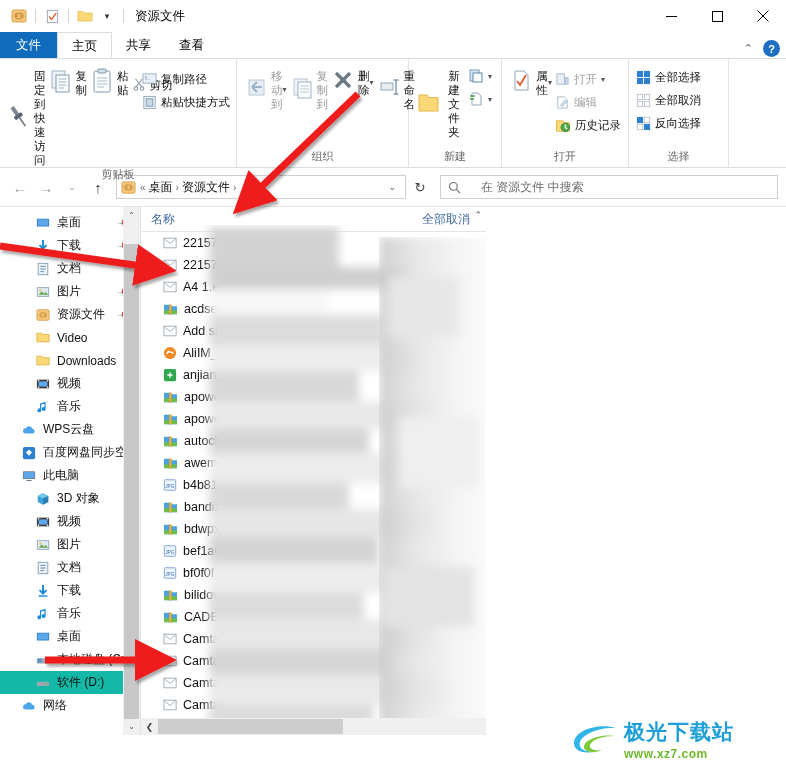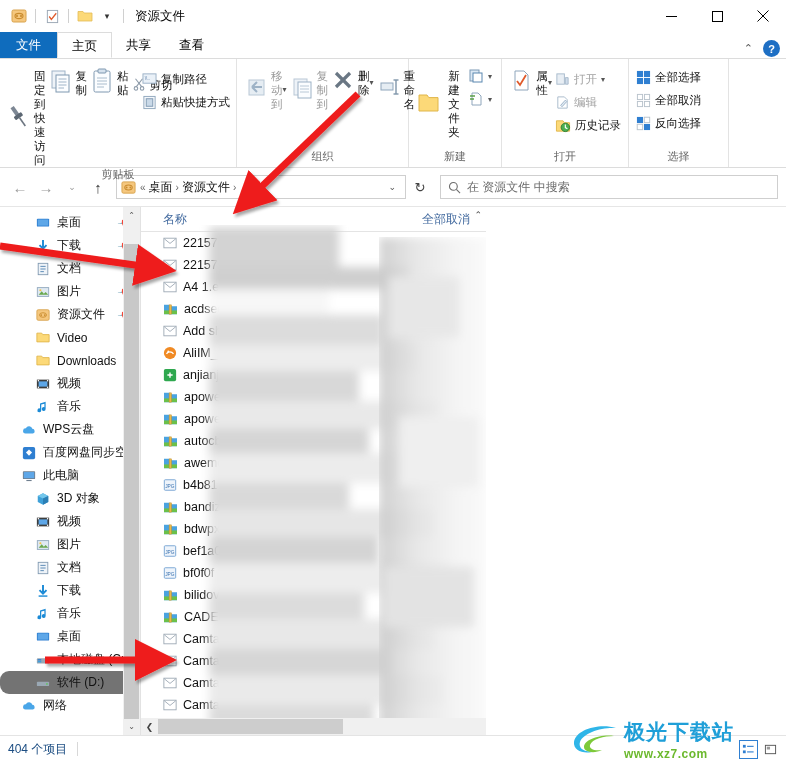--- a/index.html
+++ b/index.html
@@ -48,40 +48,40 @@
   .navbar{height:38px;display:flex;align-items:center;padding:0 8px;gap:2px;background:#fff;}
   .navbtn{width:24px;height:24px;display:flex;align-items:center;justify-content:center;color:#9b9b9b;font-size:15px;}
   .navbtn.on{color:#3a3a3a;}
   .addr{flex:1;height:24px;border:1px solid #cfcfcf;background:#fff;display:flex;align-items:center;padding:0 4px;gap:4px;box-sizing:border-box;margin-left:4px;}
   .crumbs{display:flex;align-items:center;gap:3px;font-size:12px;flex:1;}
   .crumb-sep{color:#666;font-size:10px;}
   .crumb{color:#111;}
   .addr-caret{color:#555;font-size:9px;padding:0 5px;}
   .refresh{width:24px;height:24px;display:flex;align-items:center;justify-content:center;color:#444;font-size:13px;}
   .search{width:338px;height:24px;border:1px solid #cfcfcf;display:flex;align-items:center;gap:6px;padding:0 7px;box-sizing:border-box;margin-left:6px;}
-  .search .ph{color:#6d6d6d;font-size:12px;}
+  .search .ph{color:#6d6d6d;font-size:12px;margin-left:14px;}
 
   
   .main{display:flex;height:528px;border-top:1px solid #e6e6e6;}
   .sidebar{width:140px;position:relative;overflow:hidden;background:#fff;}
   .sb-list{padding-top:4px;}
   .sb-item{height:23px;display:flex;align-items:center;padding-left:22px;gap:7px;position:relative;}
   .sb-item.ind1{padding-left:36px;}
-  .sb-item.sel{background:#737373;border-radius:9px;}
+  .sb-item.sel{background:#14b8a6;}
   .sb-lbl{font-size:12px;color:#111;white-space:nowrap;overflow:hidden;}
   .pin{position:absolute;right:10px;color:#8a8a8a;font-size:11px;transform:rotate(35deg);}
   .sb-scroll{position:absolute;right:0;top:0;width:17px;height:100%;background:#f0f0f0;}
   .sb-arrow{height:17px;display:flex;align-items:center;justify-content:center;color:#555;font-size:8px;}
   .sb-thumb{position:absolute;left:1px;width:15px;top:37px;height:475px;background:#c8c8c8;}
   .vsplit{width:1px;background:#e2e2e2;}
 
   
   .filepane{width:345px;position:relative;background:#fff;overflow:hidden;}
   .colhdr{height:24px;display:flex;align-items:center;border-bottom:1px solid #e4e4e4;position:relative;background:#fff;}
-  .col-name{width:277px;padding-left:22px;font-size:12px;color:#41699e;box-sizing:border-box;}
+  .col-name{width:277px;padding-left:10px;font-size:12px;color:#41699e;box-sizing:border-box;}
   .col-date{flex:1;font-size:12px;color:#41699e;padding-left:4px;}
   .sortmark{position:absolute;left:142px;top:-6px;color:#3a6ea5;font-size:10px;}
   .hdr-up{position:absolute;right:4px;top:3px;color:#444;font-size:9px;}
   .rows{position:relative;}
   .frow{height:22px;display:flex;align-items:center;padding-left:22px;gap:6px;}
   .fname{font-size:12.5px;color:#111;white-space:nowrap;}
   .blur{position:absolute;pointer-events:none;}
   .hscroll{position:absolute;left:0;bottom:0;width:100%;height:17px;background:#f0f0f0;display:flex;align-items:center;}
   .hs-arrow{width:17px;text-align:center;color:#444;font-size:9px;}
   .hs-thumb{height:15px;background:#cdcdcd;}
@@ -955,40 +955,20 @@
       </svg>
 
       <div class="hscroll">
         <div class="hs-arrow">❮</div>
         <div class="hs-thumb" style="width:185px;"></div>
       </div>
     </div>
 
   </div>
 
-  <div class="statusbar">
-    <span class="status-txt">404 个项目</span>
-    <span class="status-sep"></span>
-    <div class="viewbtns">
-      <div class="vbtn sel">
-        <svg width="13" height="13" viewBox="0 0 14 14">
-            <rect x="1" y="2" width="3" height="3" fill="#2f7fd1"></rect>
-            <rect x="5.5" y="3" width="7" height="1.2" fill="#2f7fd1"></rect>
-            <rect x="1" y="8" width="3" height="3" fill="#2f7fd1"></rect>
-            <rect x="5.5" y="9" width="7" height="1.2" fill="#2f7fd1"></rect>
-          </svg>
-      </div>
-      <div class="vbtn">
-        <svg width="13" height="13" viewBox="0 0 14 14">
-            <rect x="1.5" y="2.5" width="11" height="9" fill="none" stroke="#555"></rect>
-            <rect x="3" y="4" width="3.5" height="3" fill="#9b9b9b"></rect>
-          </svg>
-      </div>
-    </div>
-  </div>
 
   <div class="watermark">
     <svg width="52" height="40" viewBox="0 0 52 40">
       <path d="M46 8 C28 3, 6 10, 4 22 C3 31, 15 35, 25 31 C14 33, 8 28, 10 22 C13 13, 31 7, 46 8 Z" fill="#2fb5e8"></path>
       <path d="M44 16 C30 14, 14 20, 14 27 C14 32, 24 34, 32 30 C24 31, 19 29, 20 25 C22 19, 34 16, 44 16 Z" fill="#7dc93a"></path>
     </svg>
     <div class="wm-text">
       <div class="wm-main">极光下载站</div>
       <div class="wm-sub">www.xz7.com</div>
     </div>

